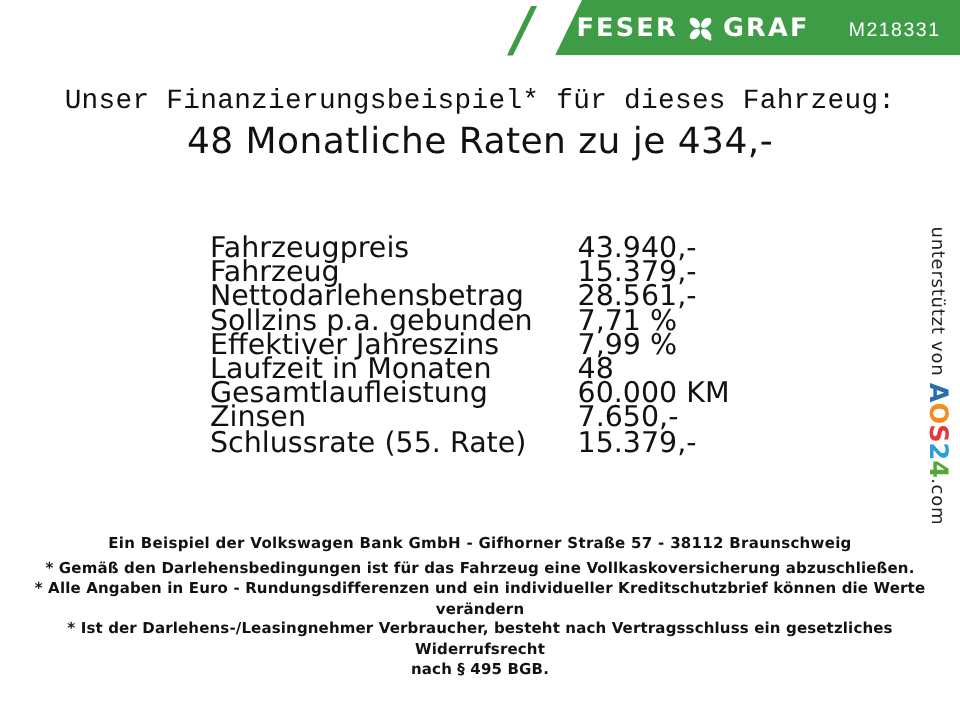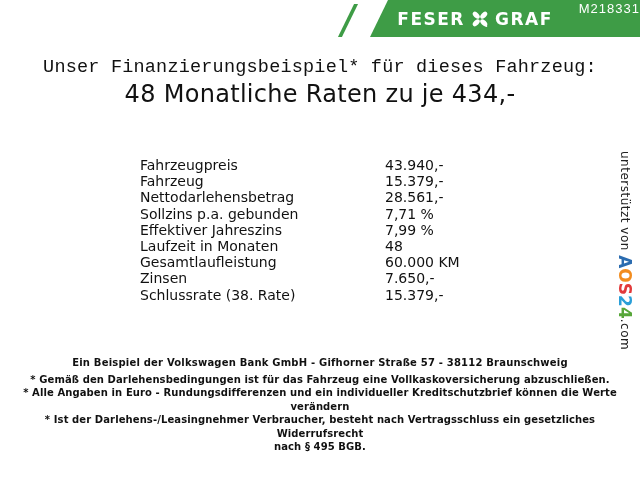--- a/index.html
+++ b/index.html
@@ -5,22 +5,22 @@
   html,body { margin:0; padding:0; background:#ffffff; }
   .canvas {
     position:relative; width:640px; height:480px; overflow:hidden;
     background:#ffffff; font-family:"DejaVu Sans", sans-serif; color:#111;
   }
 
   
   .banner {
     position:absolute; top:0; left:370px; right:0; height:37px;
     clip-path:polygon(18px 0, 100% 0, 100% 100%, 0 100%);
-    display:flex; justify-content:flex-end;
-    gap:26px; box-sizing:border-box;
+    display:flex; align-items:center; justify-content:flex-end;
+    gap:26px; padding-right:13px; box-sizing:border-box;
   }
   .brand { display:flex; align-items:center; gap:5px; }
   .brand-word {
     color:#ffffff; font-weight:bold; font-size:17px; letter-spacing:1.5px;
   }
   .clover { width:20px; height:20px; display:block; }
   .refcode {
     color:#ffffff; font-family:Liberation Sans, sans-serif;
     font-size:13px; letter-spacing:1px; padding-top:1px;
   }
@@ -28,21 +28,21 @@
     position:absolute; top:4px; left:346px; width:4px; height:33px;
     transform:skewX(-26deg);
   }
 
   
   .title { position:absolute; top:57px; left:0; width:100%; text-align:center; }
   .title-line1 { font-size:18.5px; letter-spacing:0.2px;font-family:Liberation Mono, monospace; }
   .title-line2 { font-size:24px; margin-top:2px; letter-spacing:0.3px; }
 
   
-  .fin-table { position:absolute; top:157px; left:140px; font-size:14px; line-height:16.2px; }
+  .fin-table { position:absolute; top:157px; left:140px; font-size:19px; line-height:16.2px; }
   .frow { display:grid; grid-template-columns:245px auto; }
 
   
   .bankline {
     position:absolute; top:357px; left:0; width:100%; text-align:center;
     font-size:10px; font-weight:bold; letter-spacing:0.2px;
   }
   .disclaimers {
     position:absolute; top:373px; left:0; width:100%; text-align:center;
     font-size:10px; font-weight:600; line-height:13.4px; letter-spacing:0.1px;
@@ -112,21 +112,21 @@
     </div>
     <div class="frow">
       <span>Gesamtlaufleistung</span>
       <span>60.000 KM</span>
     </div>
     <div class="frow">
       <span>Zinsen</span>
       <span>7.650,-</span>
     </div>
     <div class="frow">
-      <span>Schlussrate (38. Rate)</span>
+      <span>Schlussrate (55. Rate)</span>
       <span>15.379,-</span>
     </div>
   </div>
 
   <div class="bankline">Ein Beispiel der Volkswagen Bank GmbH - Gifhorner Straße 57 - 38112 Braunschweig</div>
 
   <div class="disclaimers">
     <div>* Gemäß den Darlehensbedingungen ist für das Fahrzeug eine Vollkaskoversicherung abzuschließen.</div>
     <div>* Alle Angaben in Euro - Rundungsdifferenzen und ein individueller Kreditschutzbrief können die Werte verändern</div>
     <div>* Ist der Darlehens-/Leasingnehmer Verbraucher, besteht nach Vertragsschluss ein gesetzliches Widerrufsrecht</div>

